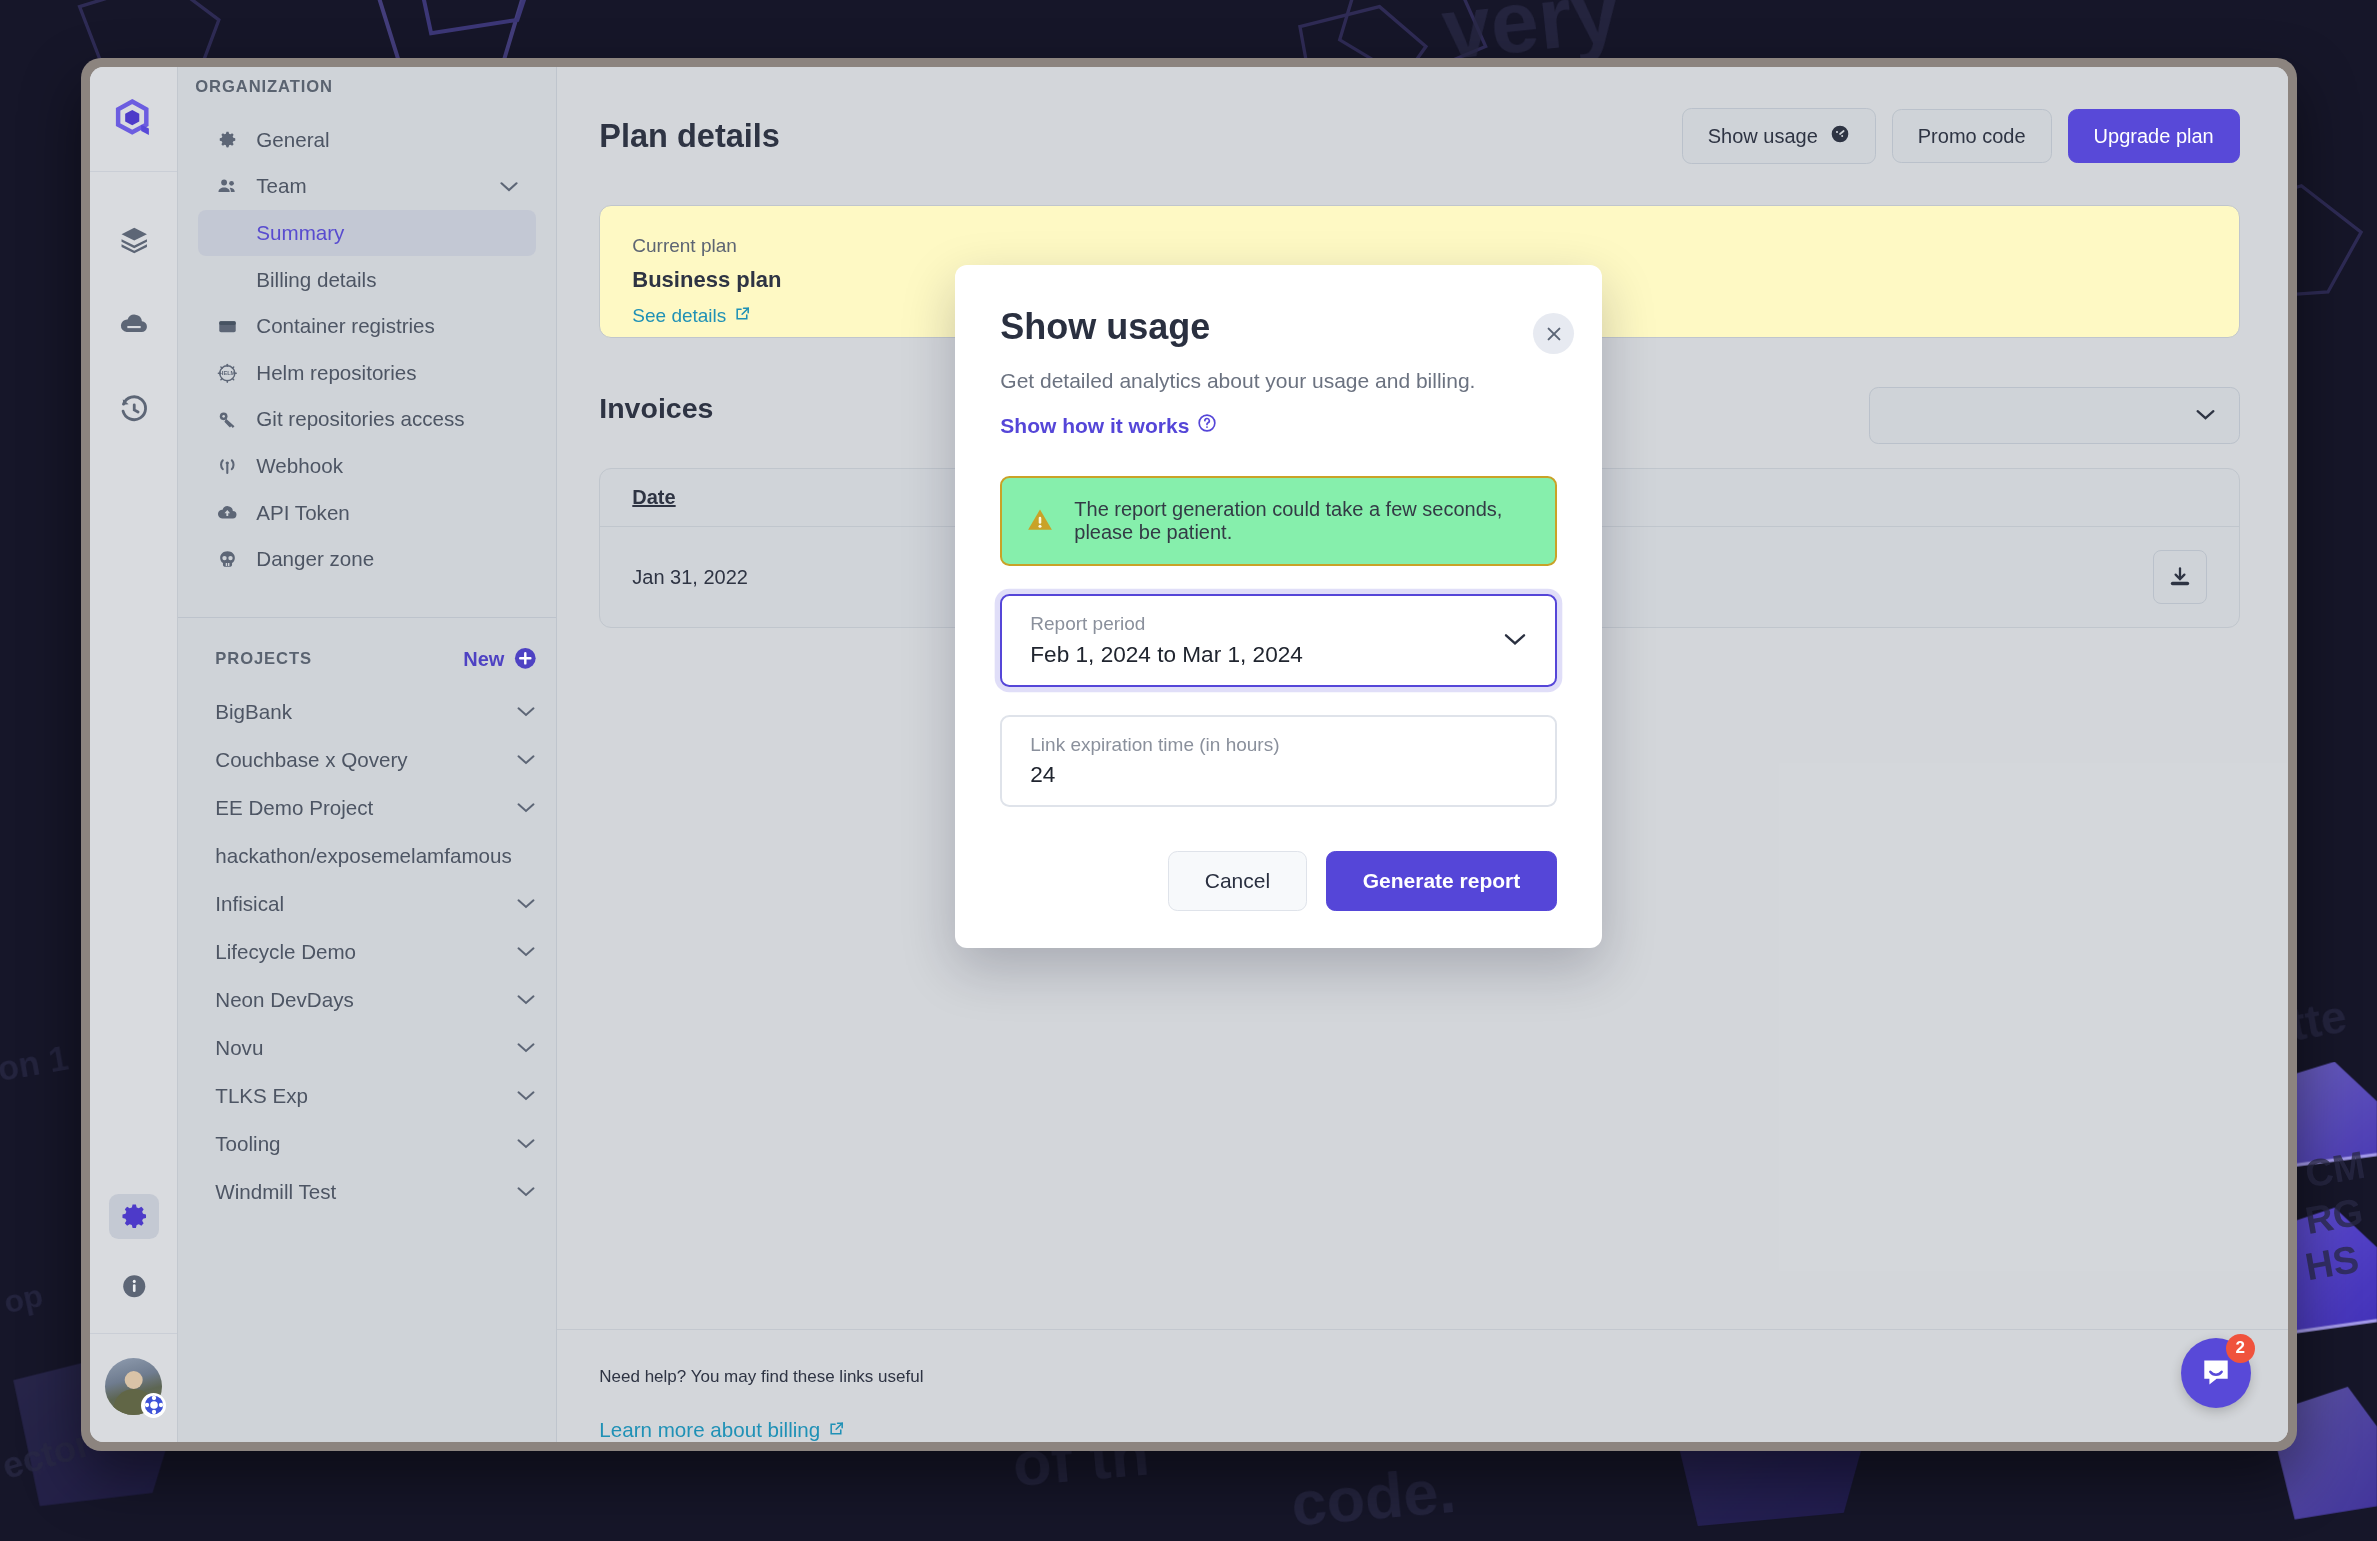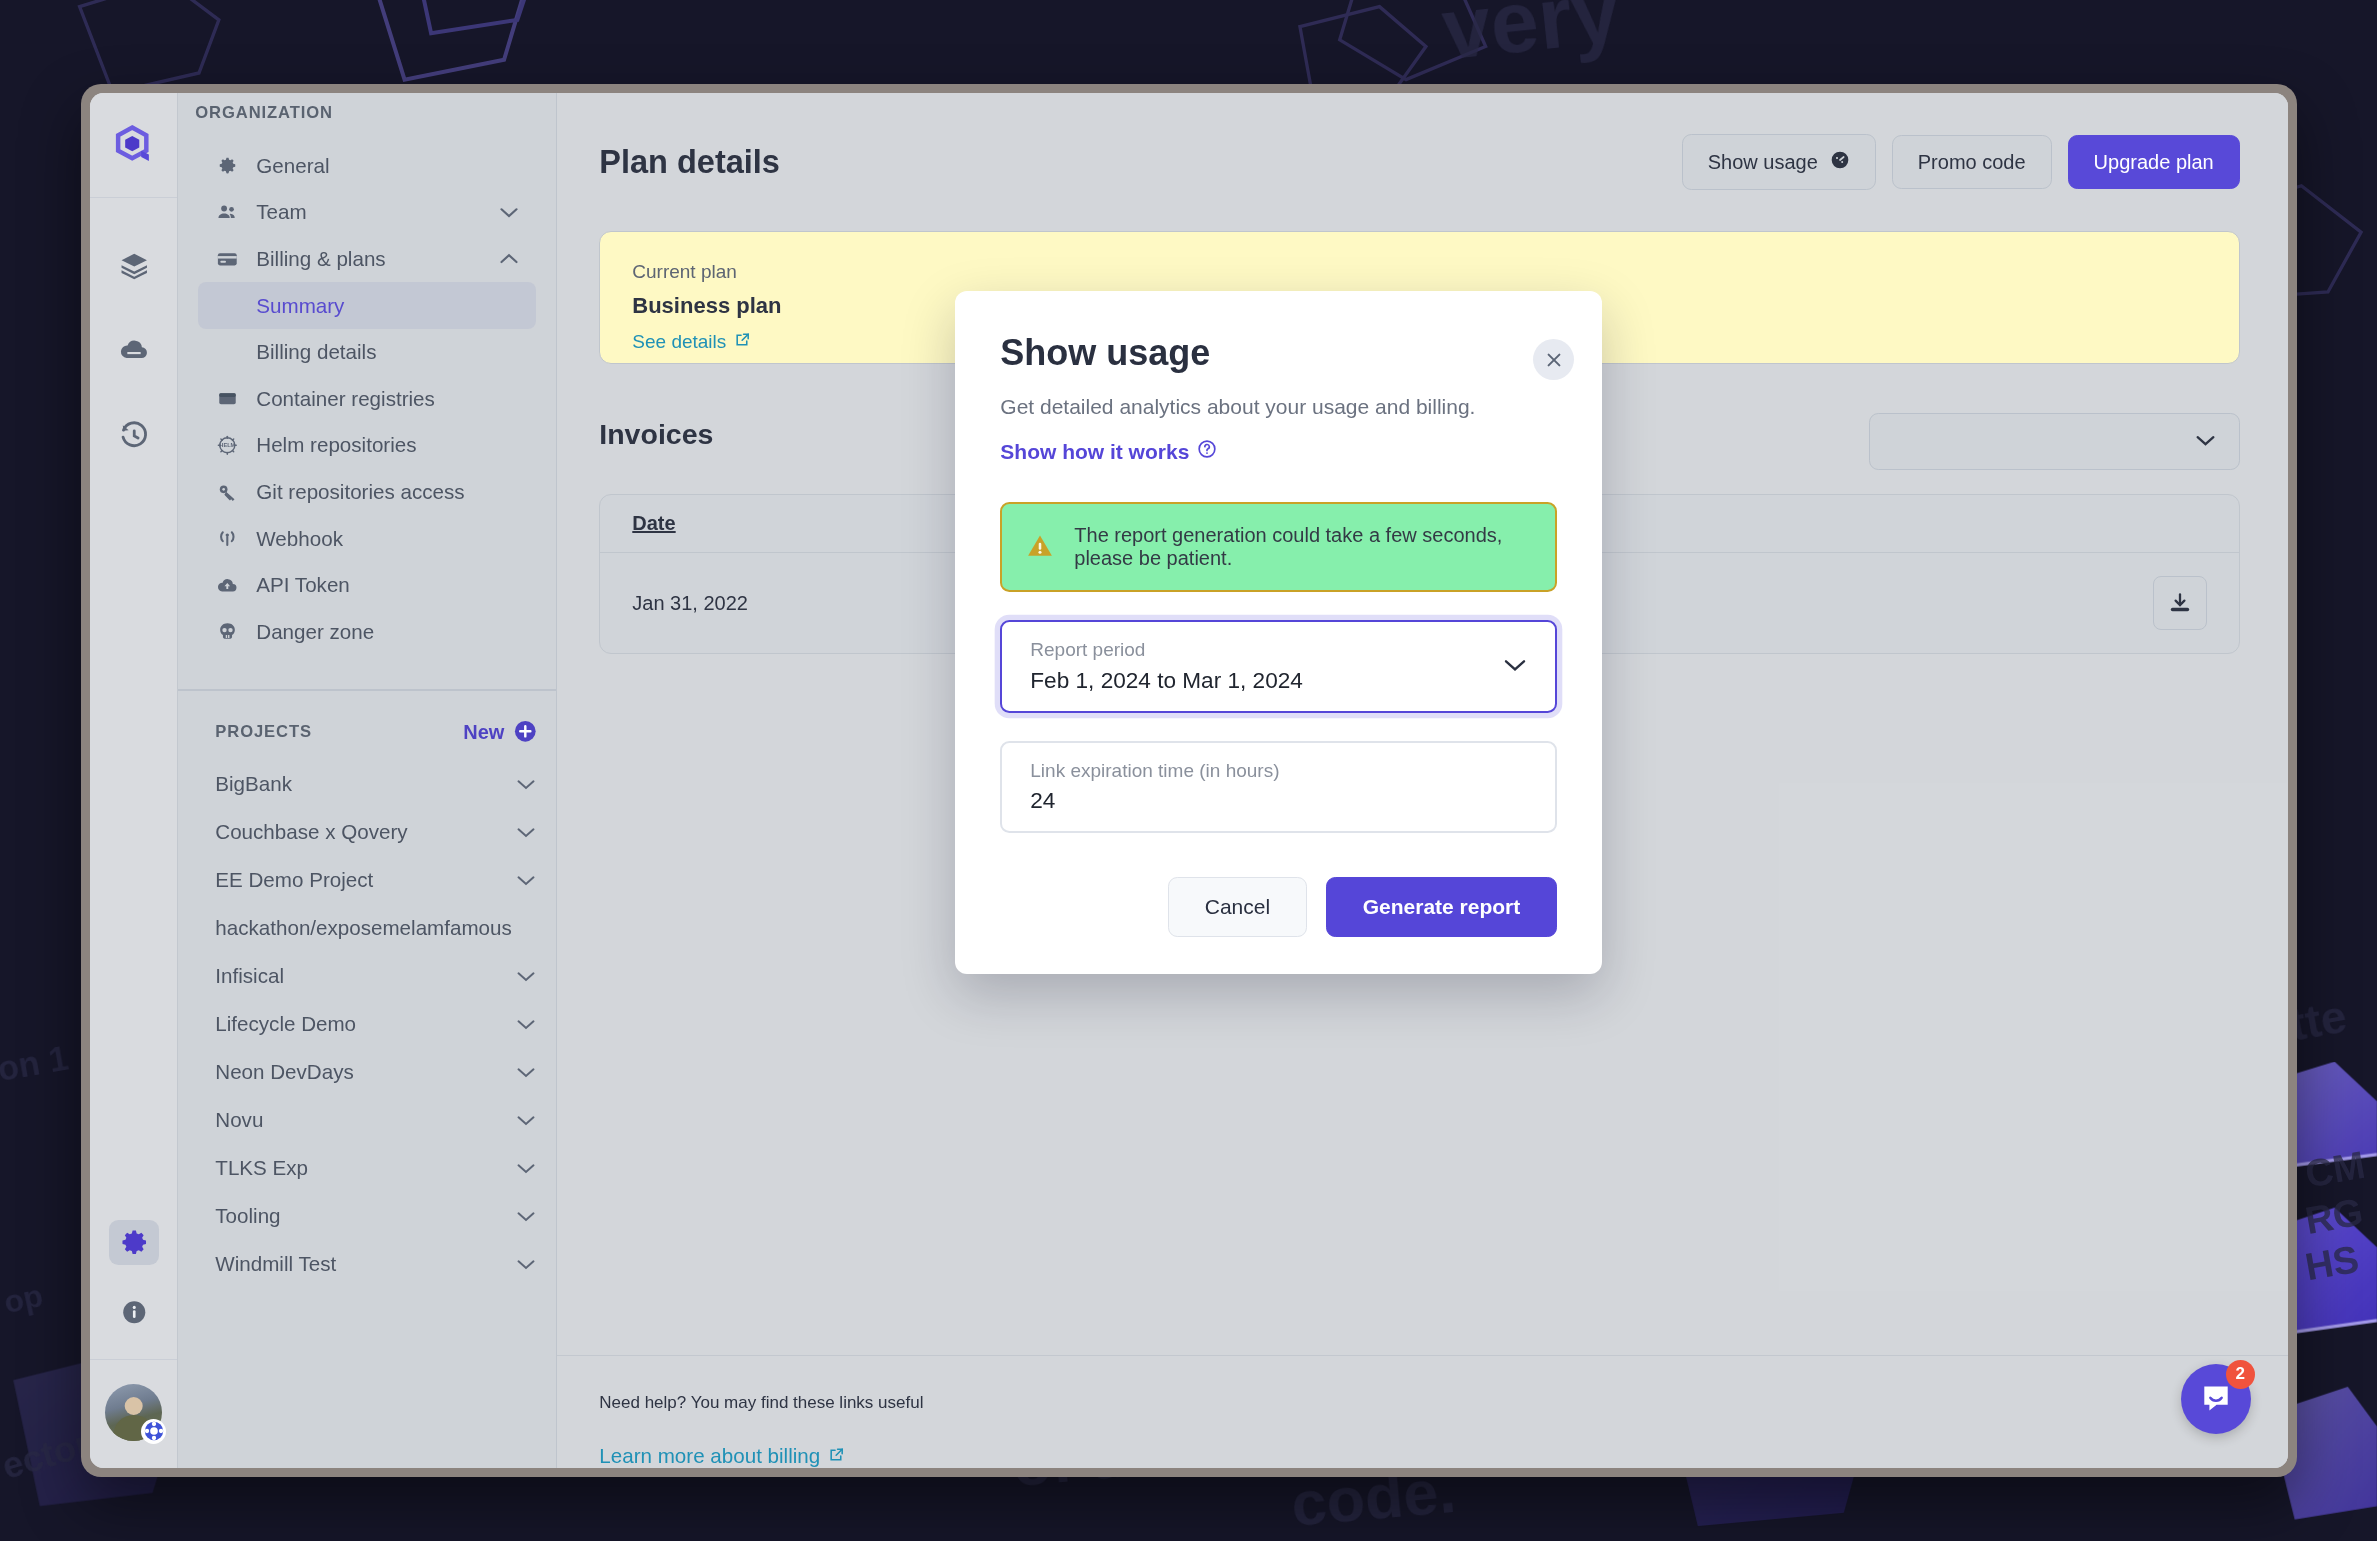--- a/index.html
+++ b/index.html
@@ -13,21 +13,21 @@
     position: relative;
   }
 
   
   #wallpaper { position: absolute; inset: 0; overflow: hidden; }
   #wallpaper svg { position: absolute; inset: 0; width: 100%; height: 100%; }
 
   
   #app-window {
     position: absolute;
-    left: 81px; top: 84px;
+    left: 81px; top: 58px;
     width: 2216px; height: 1393px;
     background: #8c847f;
     border-radius: 20px;
     padding: 9.3px;
     box-shadow: 0 26.5px 60px rgba(0,0,0,.45);
   }
   #app-inner {
     width: 100%; height: 100%;
     background: #d6d9dd;
     border-radius: 13.3px;
@@ -401,35 +401,20 @@
               </svg>
         </span>
         <span class="nav-label">Team</span>
         <span class="nav-chev">
           <svg width="20" height="13.3" viewBox="0 0 24 14" fill="none" stroke="#5a6374" stroke-width="2.6" stroke-linecap="round">
                 <path d="M3 3 L12 11 L21 3"></path>
               </svg>
         </span>
       </div>
 
-      <div class="nav-item">
-        <span class="nav-ico">
-          <svg width="22.6" height="22.6" viewBox="0 0 24 24" fill="#5a6374">
-                <rect x="2" y="5.5" width="20" height="13" rx="2.2"></rect>
-                <rect x="2" y="8.6" width="20" height="2.6" fill="#cfd3d8"></rect>
-                <rect x="4.6" y="13.6" width="6" height="2" rx="1" fill="#cfd3d8"></rect>
-              </svg>
-        </span>
-        <span class="nav-label">Billing &amp; plans</span>
-        <span class="nav-chev">
-          <svg width="20" height="13.3" viewBox="0 0 24 14" fill="none" stroke="#5a6374" stroke-width="2.6" stroke-linecap="round">
-                <path d="M3 11 L12 3 L21 11"></path>
-              </svg>
-        </span>
-      </div>
 
       <div class="nav-sub active">
         <span>Summary</span>
       </div>
       <div class="nav-sub">
         <span>Billing details</span>
       </div>
 
       <div class="nav-item">
         <span class="nav-ico">

